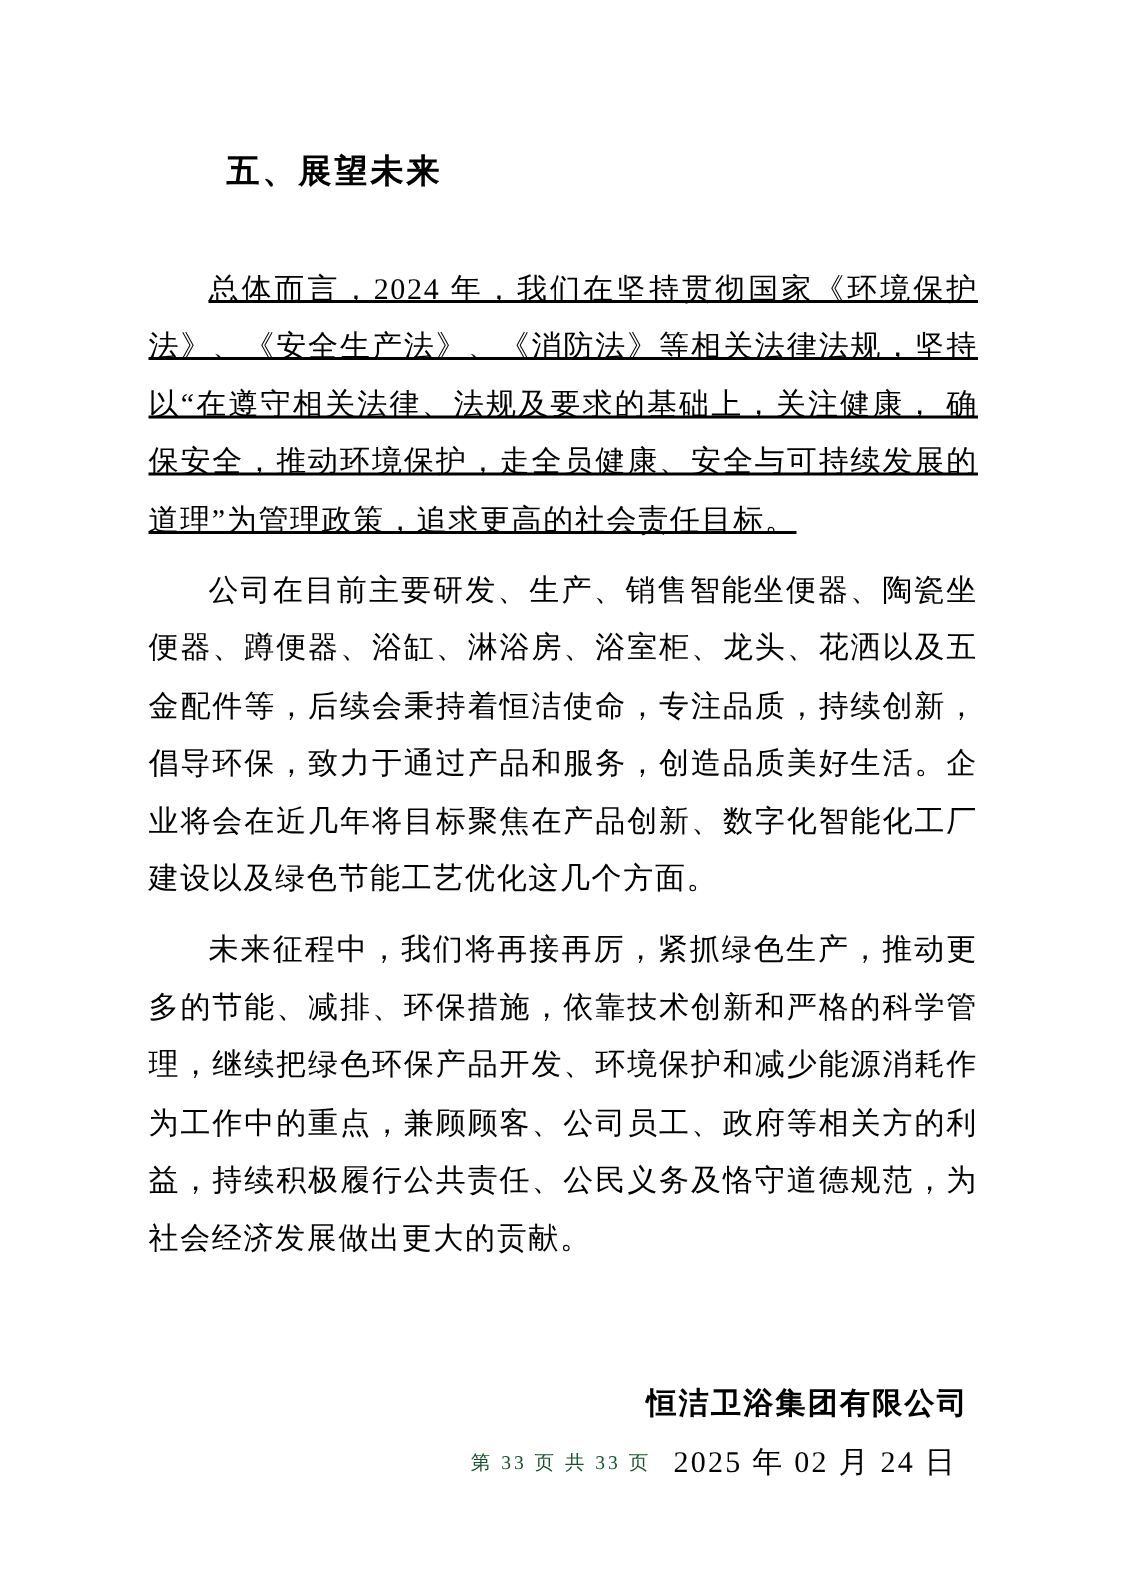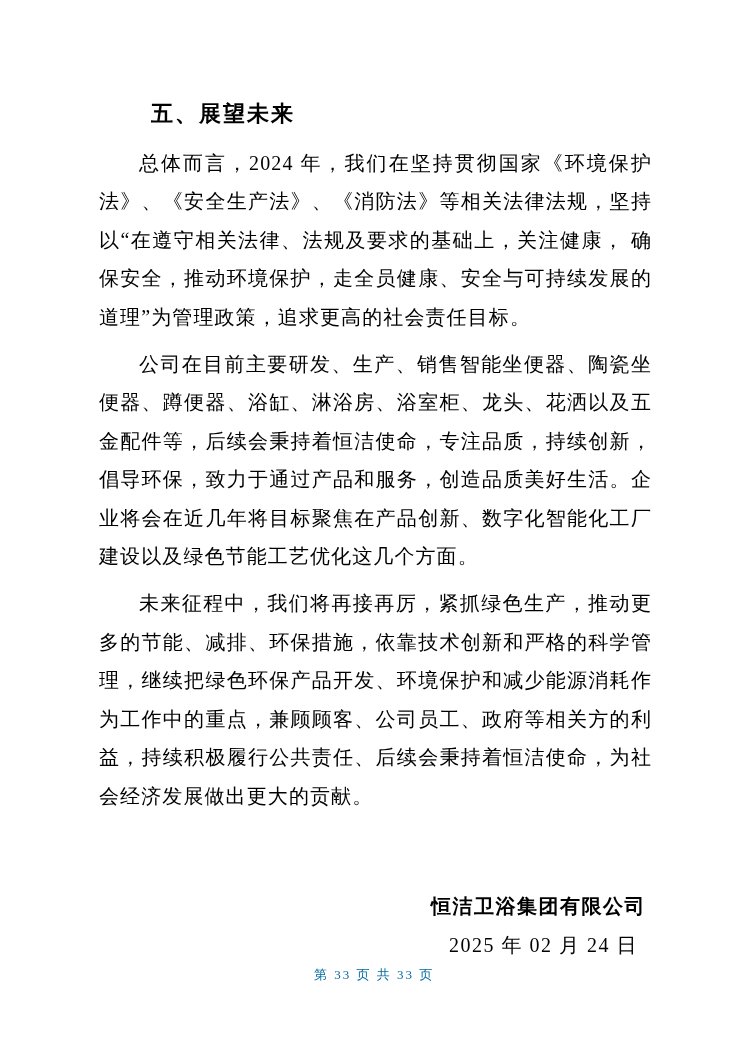--- a/index.html
+++ b/index.html
@@ -37,21 +37,22 @@
     margin: 0;
     font-size: 20px;
     line-height: 38.4px;
     letter-spacing: 1.1px;
     text-align: justify;
     text-align-last: left;
     text-indent: 2em;
     font-weight: normal;
   }
   .para.first {
-    margin-top: 14px;
+    margin-top: 44px;
+    text-decoration: underline;
   }
   .para + .para {
     margin-top: 9px;
     font-family: Liberation Serif, serif;
   }
   .closing {
     margin-top: 76px;
     text-align: right;
     padding-right: 6px;
     font-size: 20px;
@@ -68,31 +69,31 @@
     text-align: right;
   }
   .footer {
     position: absolute;
     left: 0;
     right: 0;
     top: 966px;
     text-align: center;
     font-size: 13px;
     letter-spacing: 2px;
-    color: #0369a1;
+    color: #14532d;
   }
 </style>
 </head>
 <body>
 
 <div class="page">
   <div class="content">
     <h1 class="heading">五、展望未来</h1>
     <p class="para first">总体而言，2024 年，我们在坚持贯彻国家《环境保护法》、《安全生产法》、《消防法》等相关法律法规，坚持以“在遵守相关法律、法规及要求的基础上，关注健康， 确保安全，推动环境保护，走全员健康、安全与可持续发展的道理”为管理政策，追求更高的社会责任目标。</p>
     <p class="para">公司在目前主要研发、生产、销售智能坐便器、陶瓷坐便器、蹲便器、浴缸、淋浴房、浴室柜、龙头、花洒以及五金配件等，后续会秉持着恒洁使命，专注品质，持续创新，倡导环保，致力于通过产品和服务，创造品质美好生活。企业将会在近几年将目标聚焦在产品创新、数字化智能化工厂建设以及绿色节能工艺优化这几个方面。</p>
-    <p class="para">未来征程中，我们将再接再厉，紧抓绿色生产，推动更多的节能、减排、环保措施，依靠技术创新和严格的科学管理，继续把绿色环保产品开发、环境保护和减少能源消耗作为工作中的重点，兼顾顾客、公司员工、政府等相关方的利益，持续积极履行公共责任、后续会秉持着恒洁使命，为社会经济发展做出更大的贡献。</p>
+    <p class="para">未来征程中，我们将再接再厉，紧抓绿色生产，推动更多的节能、减排、环保措施，依靠技术创新和严格的科学管理，继续把绿色环保产品开发、环境保护和减少能源消耗作为工作中的重点，兼顾顾客、公司员工、政府等相关方的利益，持续积极履行公共责任、公民义务及恪守道德规范，为社会经济发展做出更大的贡献。</p>
     <div class="closing">
       <div class="sig">恒洁卫浴集团有限公司</div>
       <div class="date">2025 年 02 月 24 日</div>
     </div>
   </div>
   <div class="footer">第 33 页 共 33 页</div>
 </div>
 
 </body></html>

